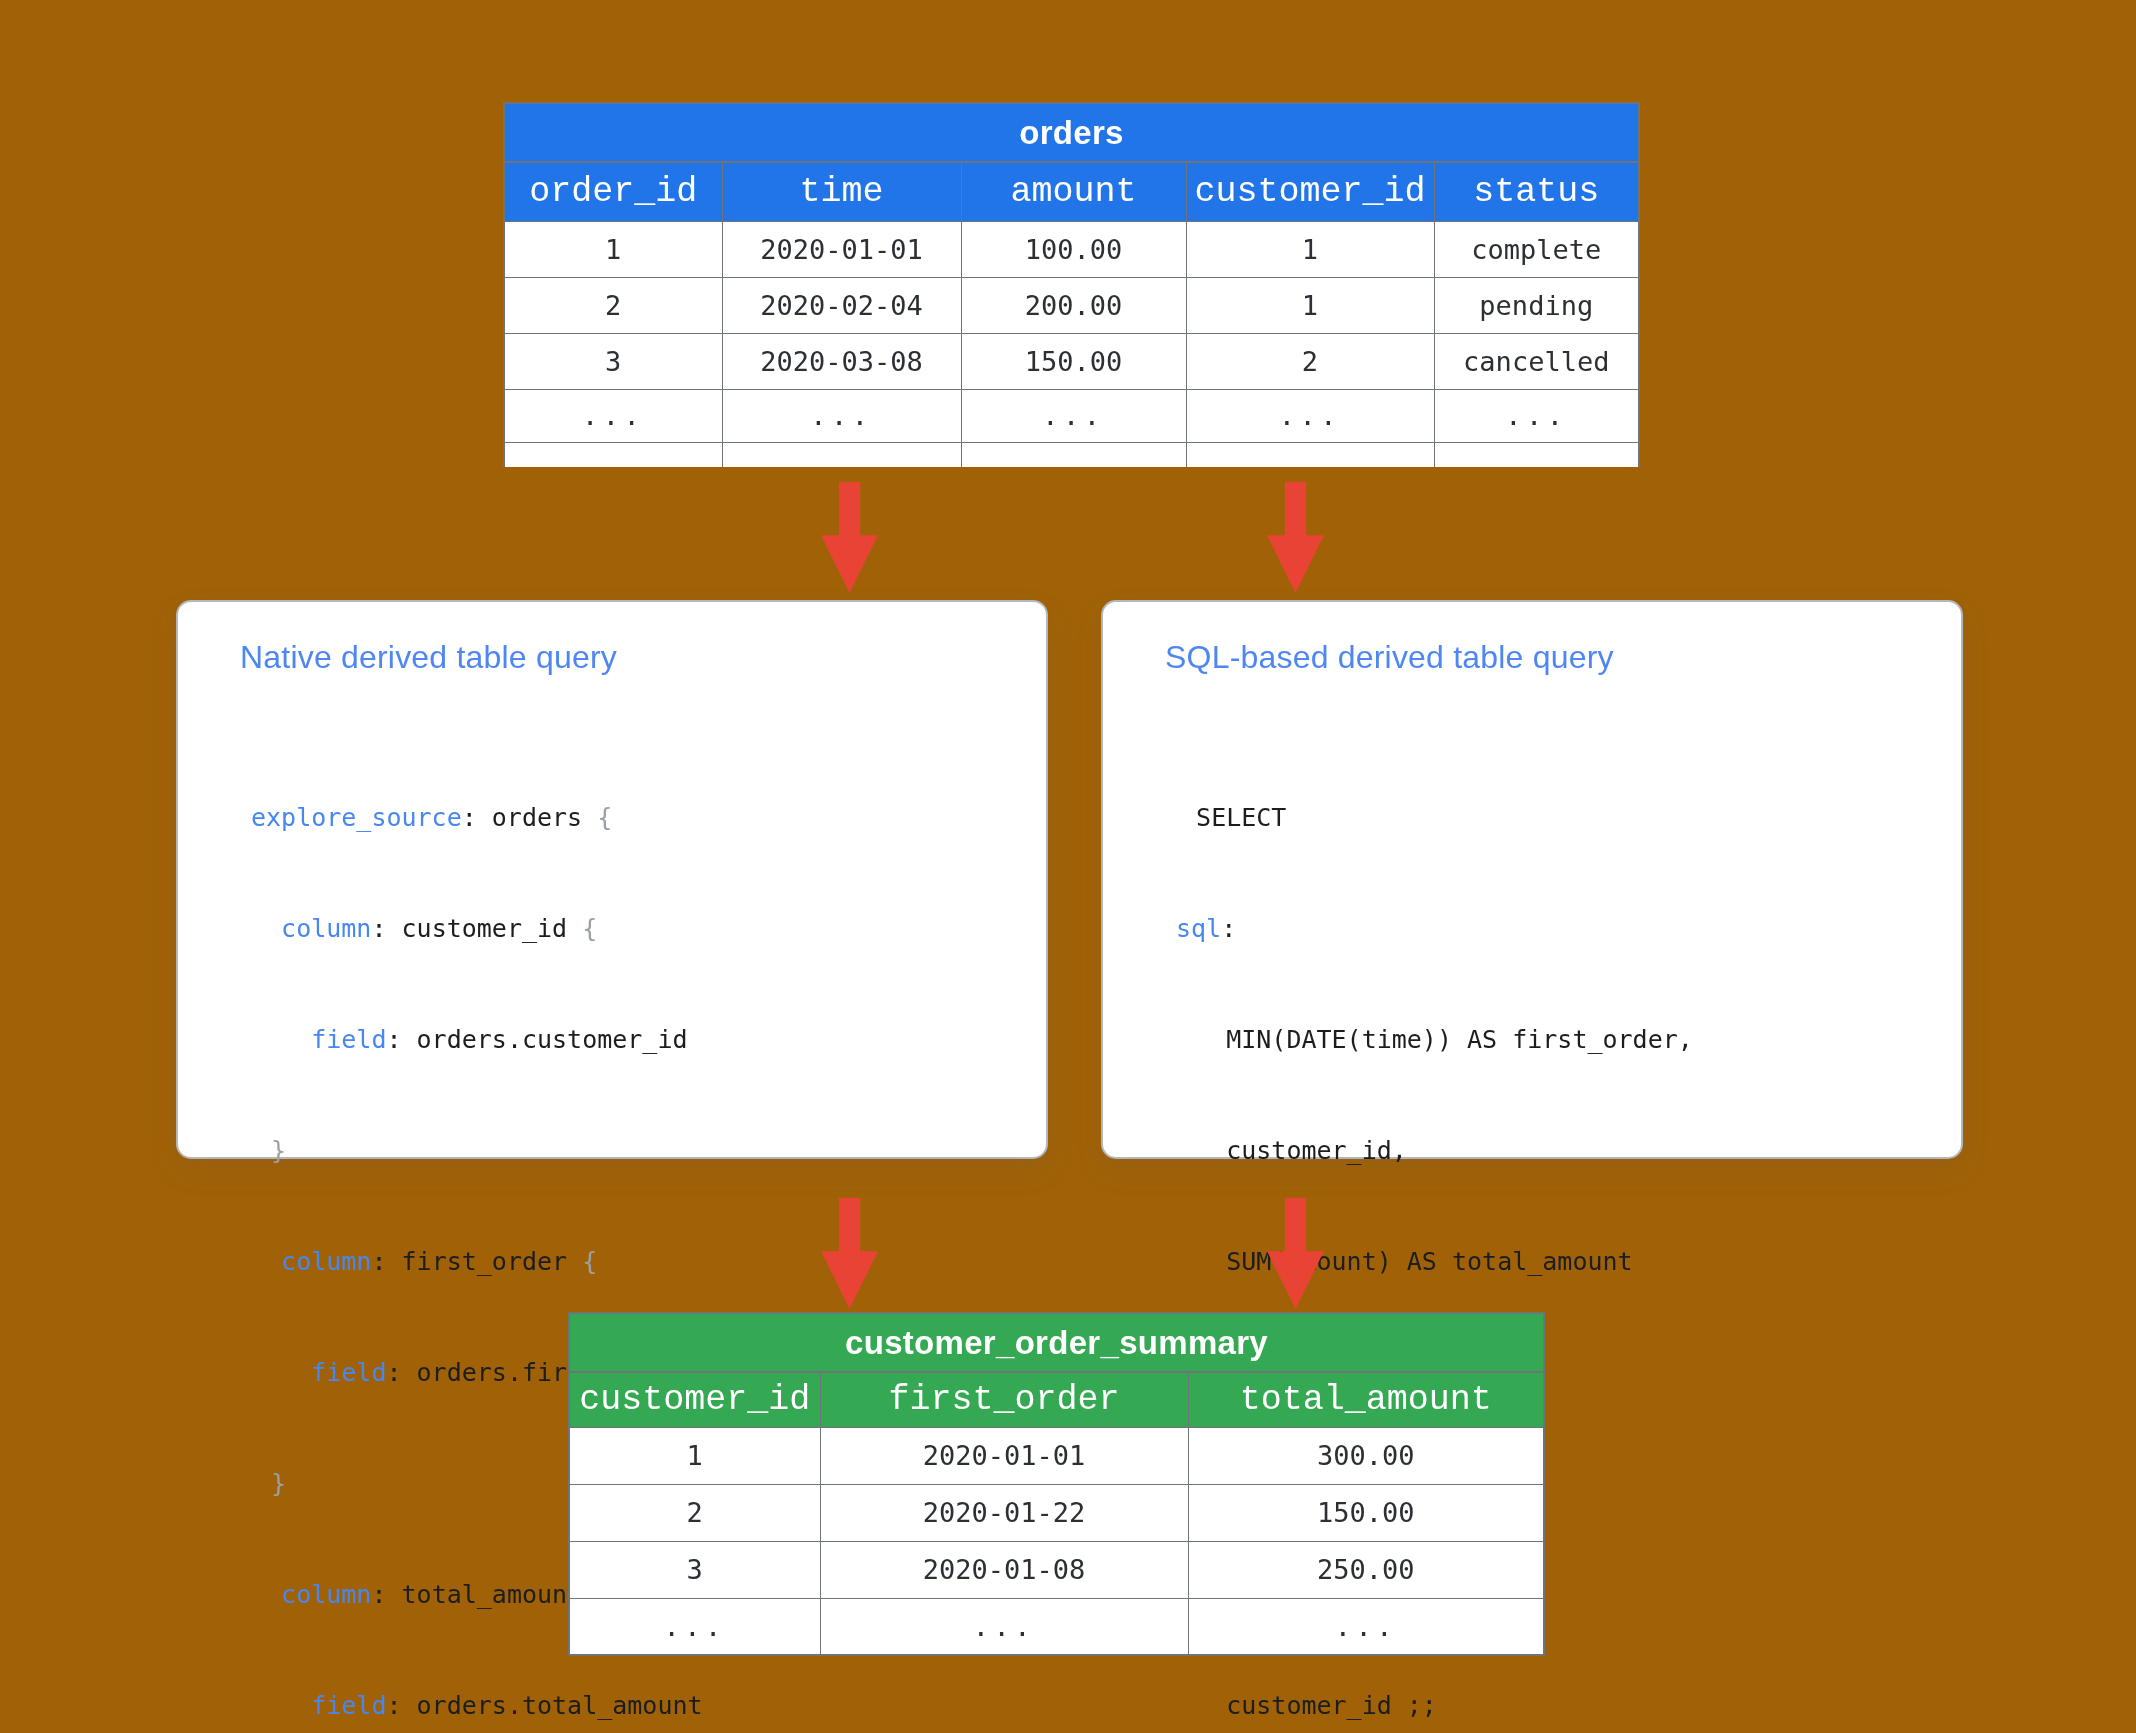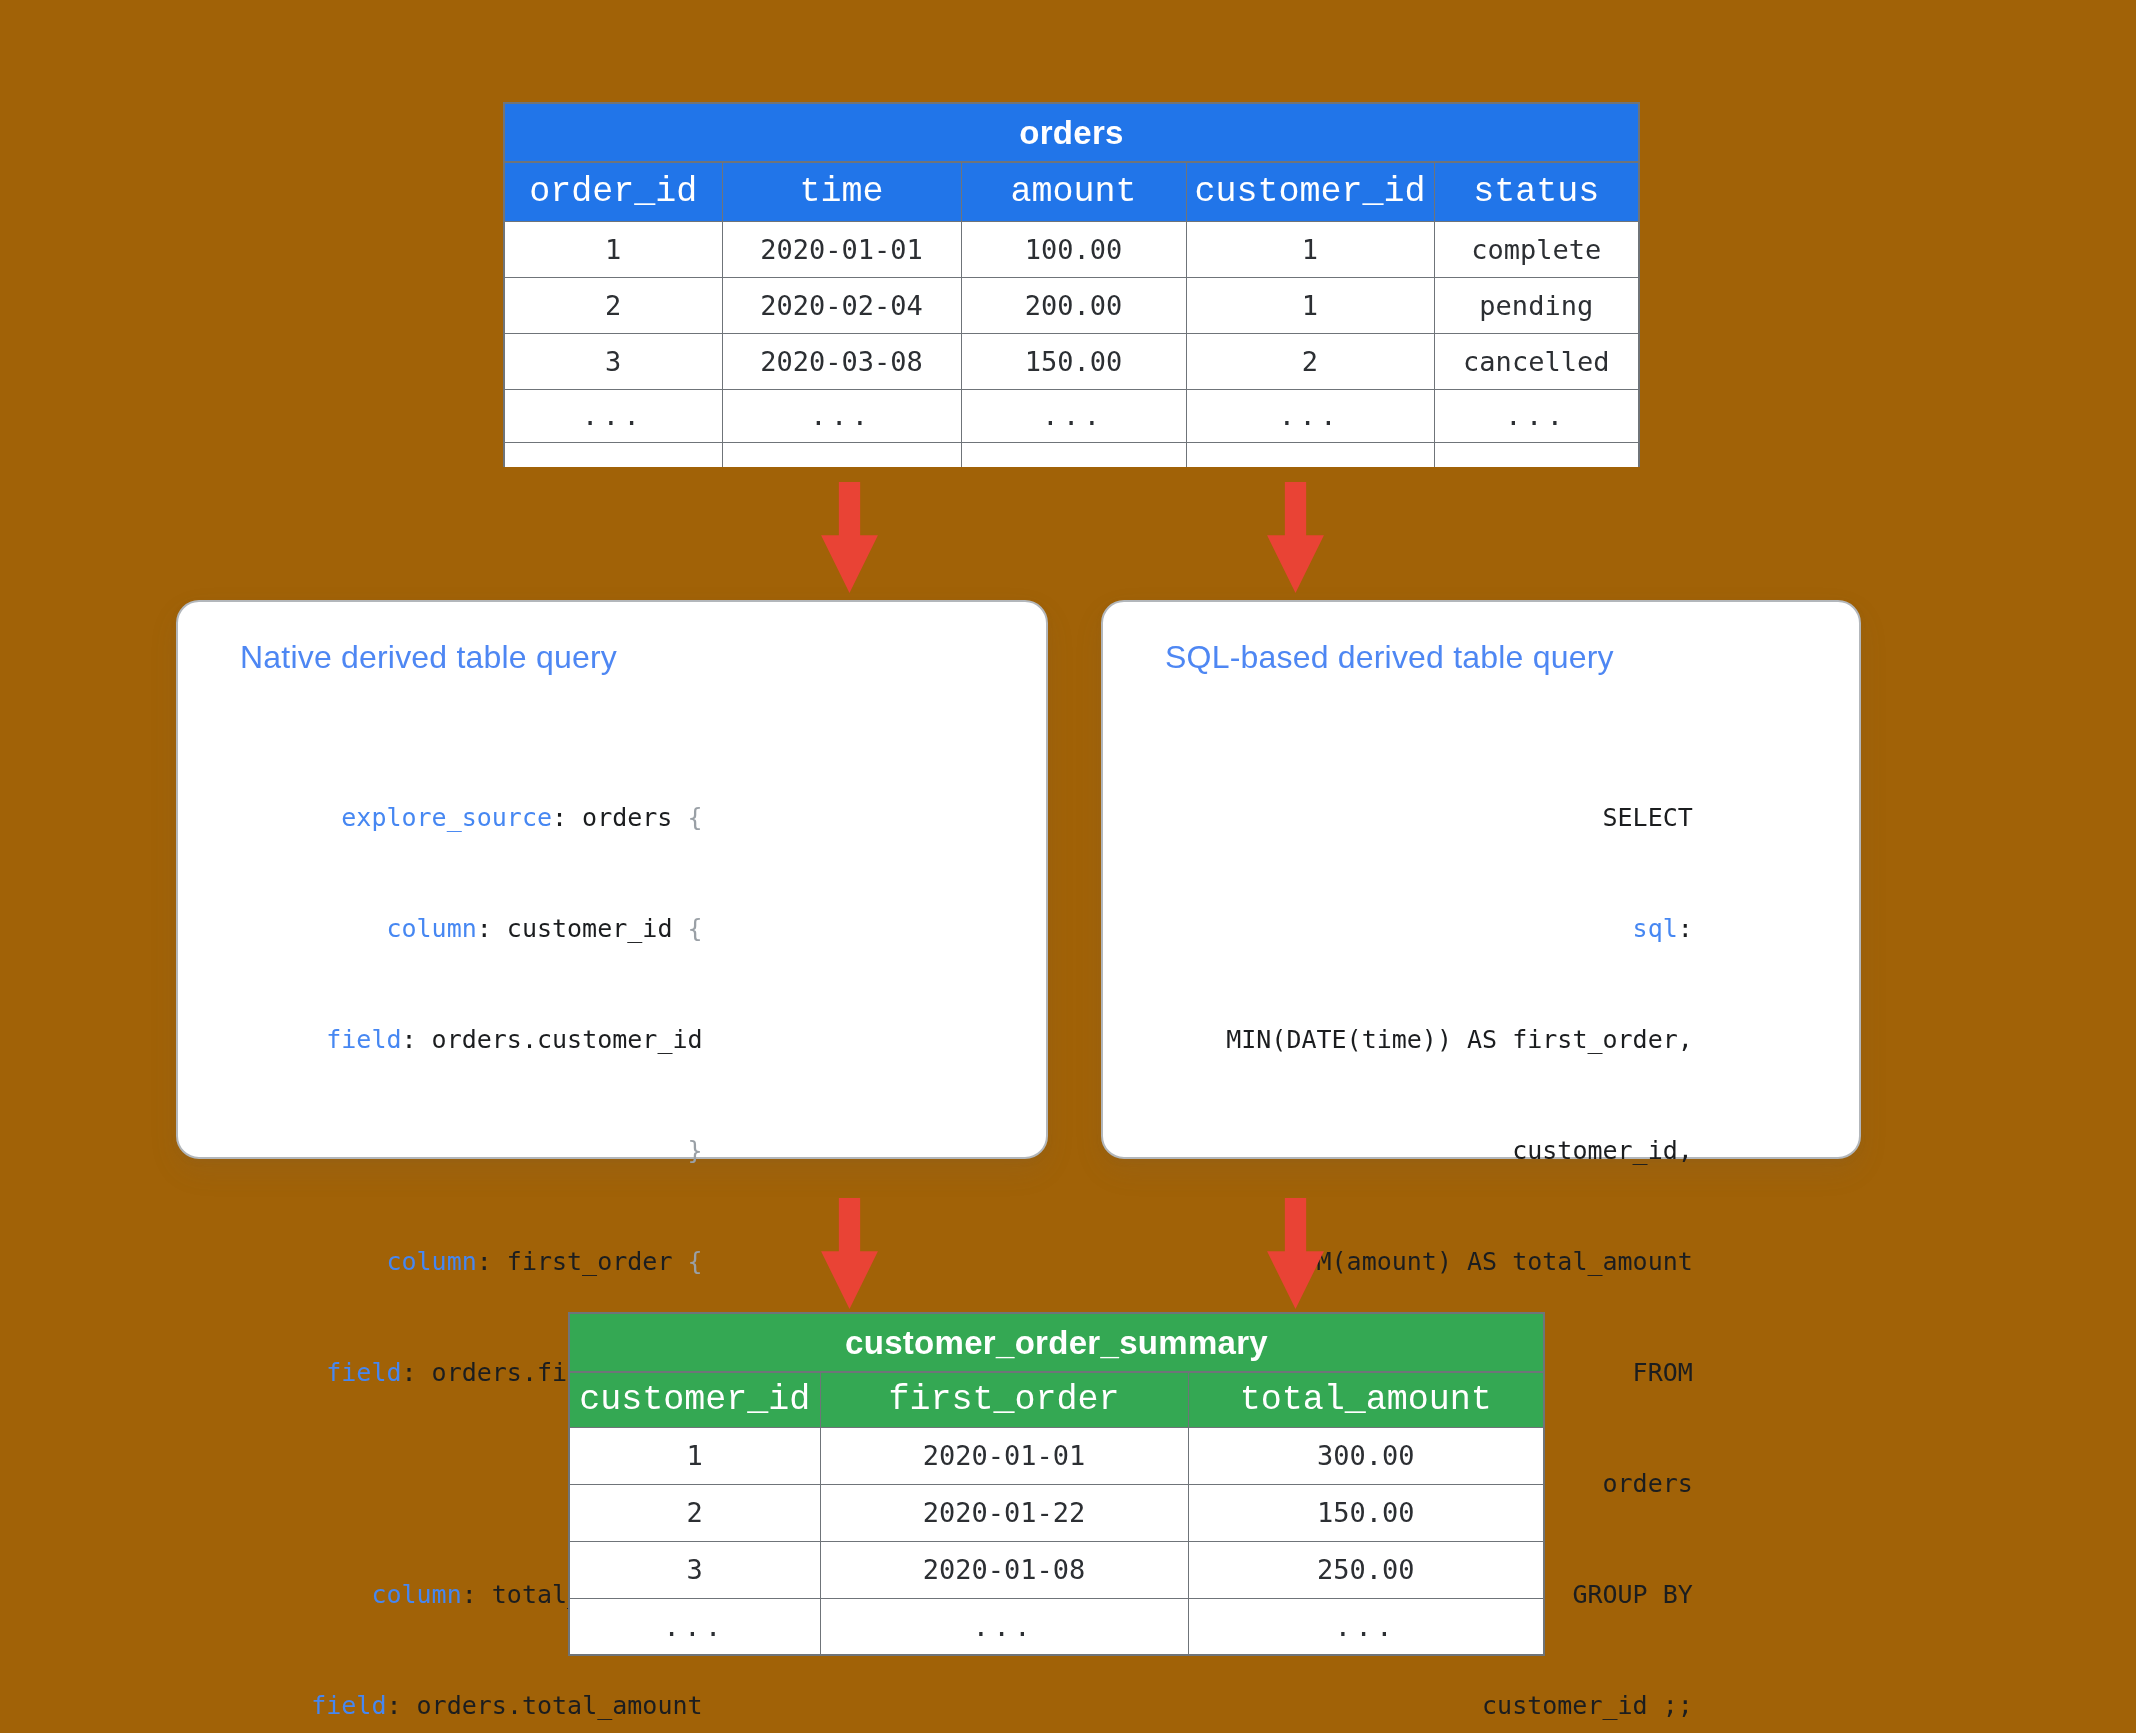--- a/index.html
+++ b/index.html
@@ -38,23 +38,22 @@
   tr.h66{height:59px}tr.h62{height:55px}tr.h63{height:56px}
   tr.h64{height:57px}tr.h60{height:53px}tr.h40{height:36px}
 
   
   .arrow{position:absolute;width:57px;height:111px;}
   .arrow svg{display:block;width:57px;height:111px;}
 
   
   .panel{
     position:absolute;background:#ffffff;border:2.7px solid var(--box-border);
-    border-radius:23px;box-sizing:border-box;
+    border-radius:15px;box-sizing:border-box;
     box-shadow:0 12.5px 28.5px rgba(95,99,104,.10),0 2.7px 7.1px rgba(95,99,104,.06);
-    text-align:right;
   }
   .panel-title{
     position:absolute;left:62px;top:37px;
     font-family:"Liberation Sans",sans-serif;font-size:32px;font-weight:400;
     color:#4e87f3;letter-spacing:0.2px;white-space:pre;
   }
   .code{
     position:absolute;left:63px;top:123px;
     font-family:"DejaVu Sans Mono",monospace;font-size:25px;line-height:37px;
     color:#1b1d1f;white-space:pre;
@@ -147,21 +146,21 @@
       <div><span class="kw">  column</span><span>: first_order </span><span class="br">{</span></div>
       <div><span class="kw">    field</span><span>: orders.first_order</span></div>
       <div><span class="br">  }</span></div>
       <div><span class="kw">  column</span><span>: total_amount </span><span class="br">{</span></div>
       <div><span class="kw">    field</span><span>: orders.total_amount</span></div>
       
       
     </div>
   </div>
 
-  <div class="panel" style="left:1101px;top:600px;width:760px;height:559px;">
+  <div class="panel" style="left:1101px;top:600px;width:862px;height:559px;">
     <div class="panel-title">SQL-based derived table query</div>
     <div class="code">
       <div><span>  SELECT</span></div>
       <div><span class="kw">sql</span><span>:</span></div>
       <div><span>    MIN(DATE(time)) AS first_order,</span></div>
       <div><span>    customer_id,</span></div>
       <div><span>    SUM(amount) AS total_amount</span></div>
       <div><span>  FROM</span></div>
       <div><span>    orders</span></div>
       <div><span>  GROUP BY</span></div>

